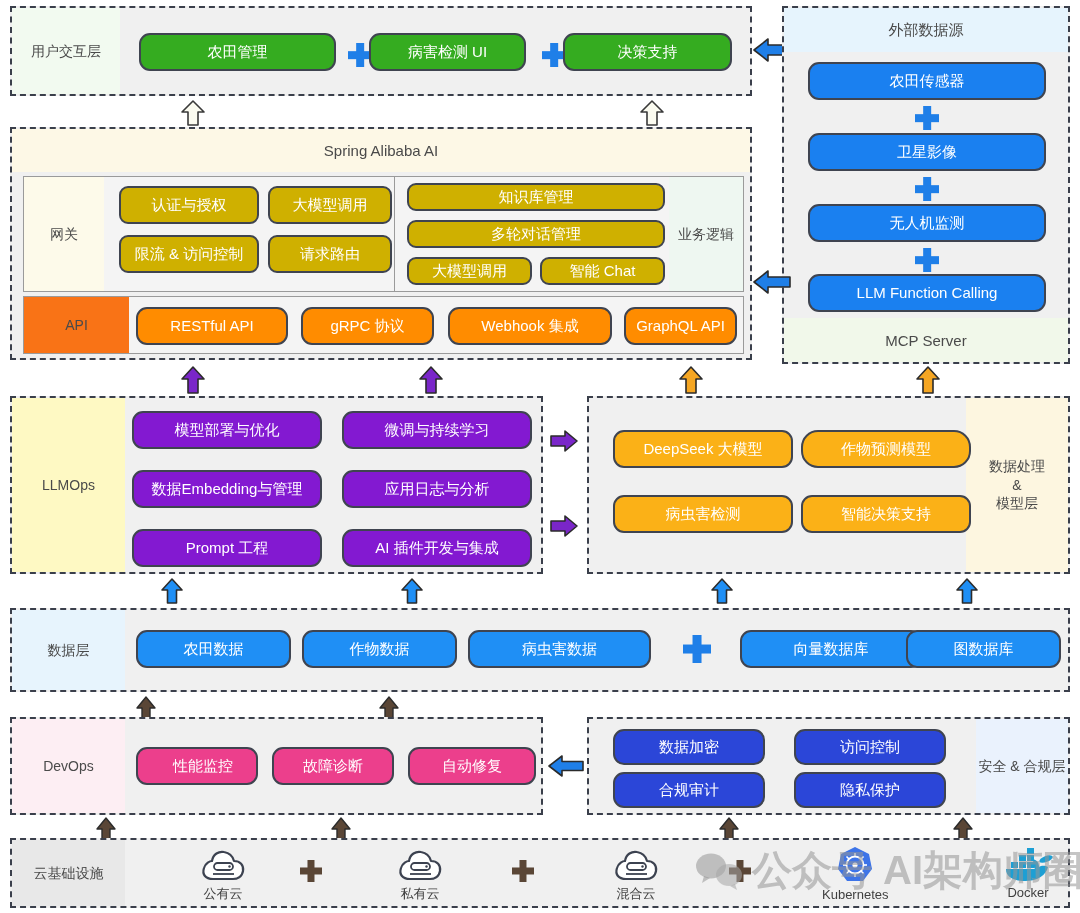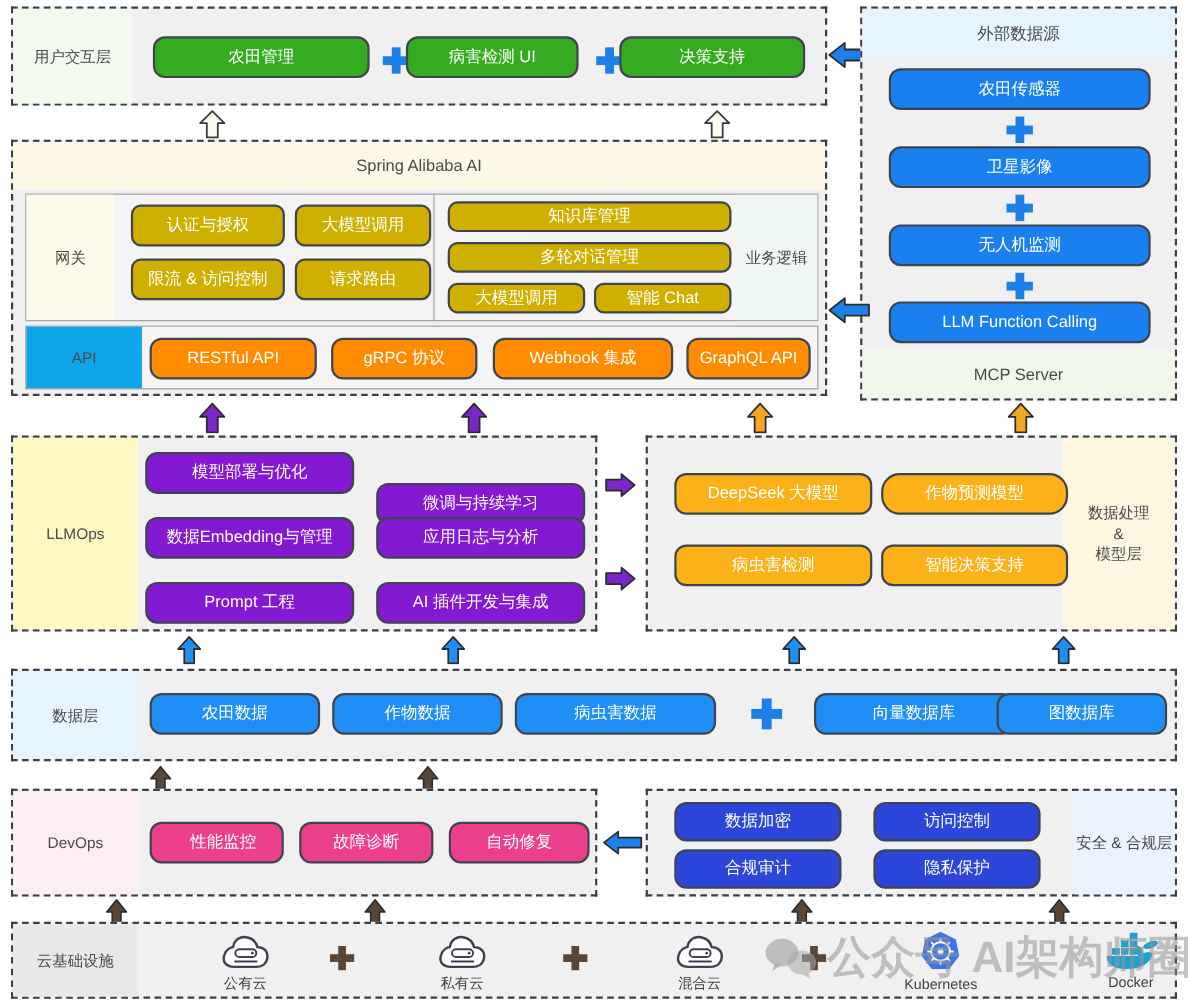--- a/index.html
+++ b/index.html
@@ -151,21 +151,21 @@
 
     <div class="solidbox" style="left:382px;top:47px;width:350px;height:116px;">
       <div class="labelcol" style="right:0;top:0;width:74px;height:100%;background:#eef7f1;">业务逻辑</div>
       <div class="pill sq gold" style="left:12px;top:6px;width:258px;height:28px;">知识库管理</div>
       <div class="pill sq gold" style="left:12px;top:43px;width:258px;height:28px;">多轮对话管理</div>
       <div class="pill sq gold" style="left:12px;top:80px;width:125px;height:28px;">大模型调用</div>
       <div class="pill sq gold" style="left:145px;top:80px;width:125px;height:28px;">智能 Chat</div>
     </div>
 
     <div class="solidbox" style="left:11px;top:167px;width:721px;height:58px;">
-      <div class="labelcol" style="left:0;top:0;width:105px;height:100%;background:#0ea5e9;">API</div>
+      <div class="labelcol" style="left:0;top:0;width:105px;height:100%;background:#f97316;">API</div>
       <div class="pill orangeDeep" style="left:112px;top:10px;width:152px;height:38px;">RESTful API</div>
       <div class="pill orangeDeep" style="left:277px;top:10px;width:133px;height:38px;">gRPC 协议</div>
       <div class="pill orangeDeep" style="left:424px;top:10px;width:164px;height:38px;">Webhook 集成</div>
       <div class="pill orangeDeep" style="left:600px;top:10px;width:113px;height:38px;">GraphQL API</div>
     </div>
   </div>
 
   <div class="arrow" style="left:752px;top:268px;width:40px;height:28px;">
     <svg viewBox="0 0 40 28">
         <path d="M2 14 L16 3 L16 9 L38 9 L38 19 L16 19 L16 25 Z" fill="#1f7fe8" stroke="#2b2b2b" stroke-width="1.6" stroke-linejoin="round"></path>
@@ -189,21 +189,21 @@
   </div>
   <div class="arrow" style="left:915px;top:366px;width:26px;height:28px;">
     <svg viewBox="0 0 26 28">
         <path d="M13 1 L24 13 L18 13 L18 27 L8 27 L8 13 L2 13 Z" fill="#f5a623" stroke="#2b2b2b" stroke-width="1.6" stroke-linejoin="round"></path>
       </svg>
   </div>
 
   <div class="dashbox" style="left:10px;top:396px;width:533px;height:178px;">
     <div class="labelcol" style="left:0;top:0;width:113px;height:100%;background:#fef9c3;">LLMOps</div>
     <div class="pill purple" style="left:120px;top:13px;width:190px;height:38px;">模型部署与优化</div>
-    <div class="pill purple" style="left:330px;top:13px;width:190px;height:38px;margin-top:28px;">微调与持续学习</div>
+    <div class="pill purple" style="left:330px;top:13px;width:190px;height:38px;">微调与持续学习</div>
     <div class="pill purple" style="left:120px;top:72px;width:190px;height:38px;">数据Embedding与管理</div>
     <div class="pill purple" style="left:330px;top:72px;width:190px;height:38px;">应用日志与分析</div>
     <div class="pill purple" style="left:120px;top:131px;width:190px;height:38px;">Prompt 工程</div>
     <div class="pill purple" style="left:330px;top:131px;width:190px;height:38px;">AI 插件开发与集成</div>
   </div>
 
   <div class="arrow" style="left:549px;top:429px;width:30px;height:24px;">
     <svg viewBox="0 0 30 24">
         <path d="M28 12 L16 2 L16 7 L2 7 L2 17 L16 17 L16 22 Z" fill="#7a26c9" stroke="#2b2b2b" stroke-width="1.6" stroke-linejoin="round"></path>
       </svg>

